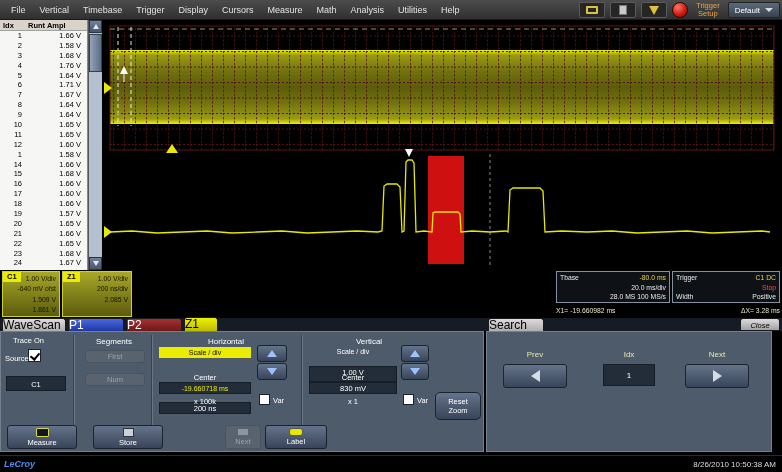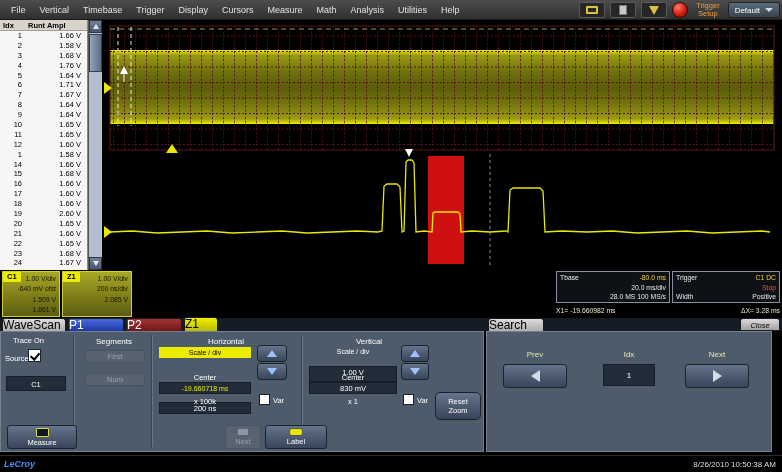--- a/index.html
+++ b/index.html
@@ -253,21 +253,21 @@
           <span class="c-val">1.60 V</span>
         </div>
 
         <div class="trow">
           <span class="c-idx">18</span>
           <span class="c-val">1.66 V</span>
         </div>
 
         <div class="trow">
           <span class="c-idx">19</span>
-          <span class="c-val">2.60 V</span>
+          <span class="c-val">1.57 V</span>
         </div>
 
         <div class="trow">
           <span class="c-idx">20</span>
           <span class="c-val">1.65 V</span>
         </div>
 
         <div class="trow">
           <span class="c-idx">21</span>
           <span class="c-val">1.66 V</span>
@@ -446,20 +446,24 @@
     <div class="lbl" style="left:308px; top:65px; width:88px; text-align:center;">x 1</div>
     <div class="chk small" style="left:402px; top:62px;"></div>
     <div class="lbl" style="left:416px; top:64px;">Var</div>
 
     <div class="btn" style="left:434px; top:60px; width:46px; height:28px; border-radius:5px; text-align:center; padding:2px;">Reset Zoom</div>
 
     <div class="btn col" style="left:6px; top:93px; width:70px; height:24px;">
       <span class="icon-screen"></span>
       <span>Measure</span>
     </div>
+    <div class="btn col" style="left:92px; top:93px; width:70px; height:24px;">
+      <span class="icon-store"></span>
+      <span>Store</span>
+    </div>
     <div class="btn col disabled" style="left:224px; top:93px; width:36px; height:24px;">
       <span class="icon-nav"></span>
       <span>Next</span>
     </div>
     <div class="btn col" style="left:264px; top:93px; width:62px; height:24px;">
       <span class="icon-tag"></span>
       <span>Label</span>
     </div>
   </div>
 

